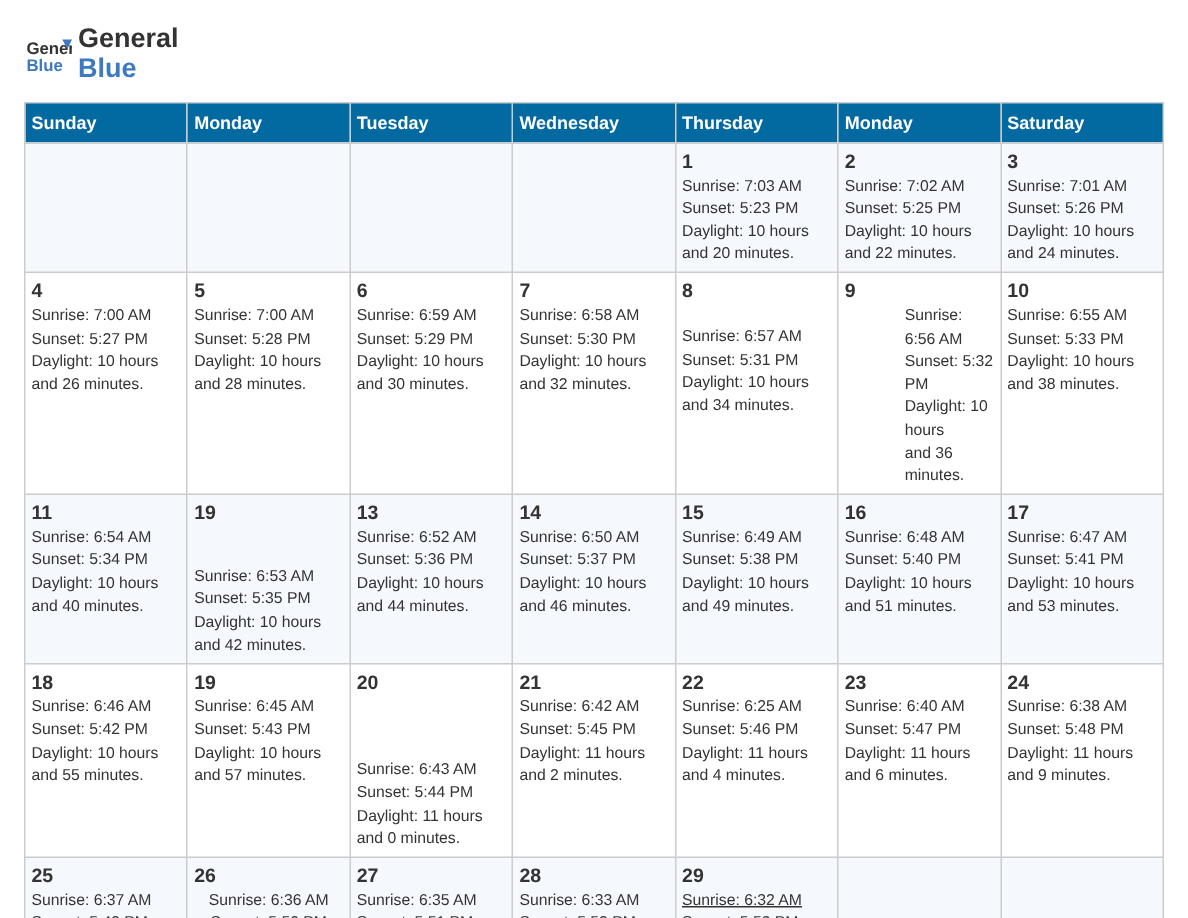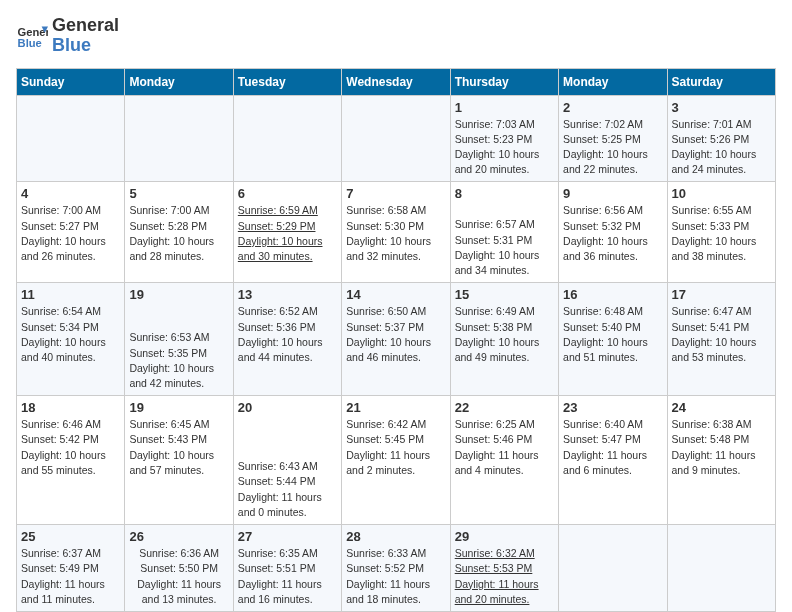--- a/index.html
+++ b/index.html
@@ -156,42 +156,42 @@
         </td>
         <td>
           <span class="day-num">5</span>
           <div class="day-info" style="white-space: pre-line;">Sunrise: 7:00 AM
 Sunset: 5:28 PM
 Daylight: 10 hours
 and 28 minutes.</div>
         </td>
         <td>
           <span class="day-num">6</span>
-          <div class="day-info" style="white-space: pre-line; text-decoration: underline;">Sunrise: 6:59 AM
+          <div class="day-info" style="white-space: pre-line;">Sunrise: 6:59 AM
 Sunset: 5:29 PM
 Daylight: 10 hours
 and 30 minutes.</div>
         </td>
         <td>
           <span class="day-num">7</span>
           <div class="day-info" style="white-space: pre-line;">Sunrise: 6:58 AM
 Sunset: 5:30 PM
 Daylight: 10 hours
 and 32 minutes.</div>
         </td>
         <td>
           <span class="day-num">8</span>
           <div class="day-info" style="white-space: pre-line; margin-top: 16px;">Sunrise: 6:57 AM
 Sunset: 5:31 PM
 Daylight: 10 hours
 and 34 minutes.</div>
         </td>
         <td>
           <span class="day-num">9</span>
-          <div class="day-info" style="white-space: pre-line;">Sunrise: 6:56 AM
+          <div class="day-info" style="white-space: pre-line; margin-left: 40px;">Sunrise: 6:56 AM
 Sunset: 5:32 PM
 Daylight: 10 hours
 and 36 minutes.</div>
         </td>
         <td>
           <span class="day-num">10</span>
           <div class="day-info" style="white-space: pre-line;">Sunrise: 6:55 AM
 Sunset: 5:33 PM
 Daylight: 10 hours
 and 38 minutes.</div>

